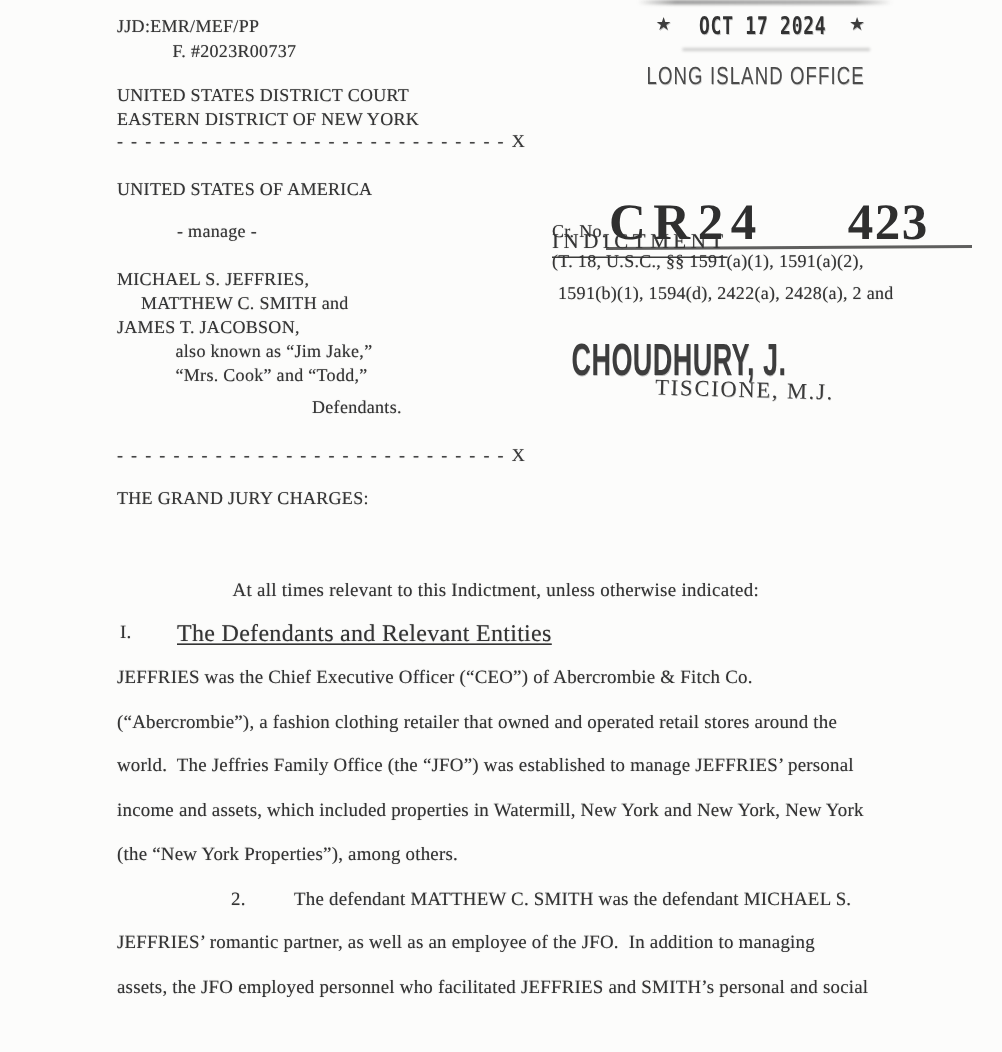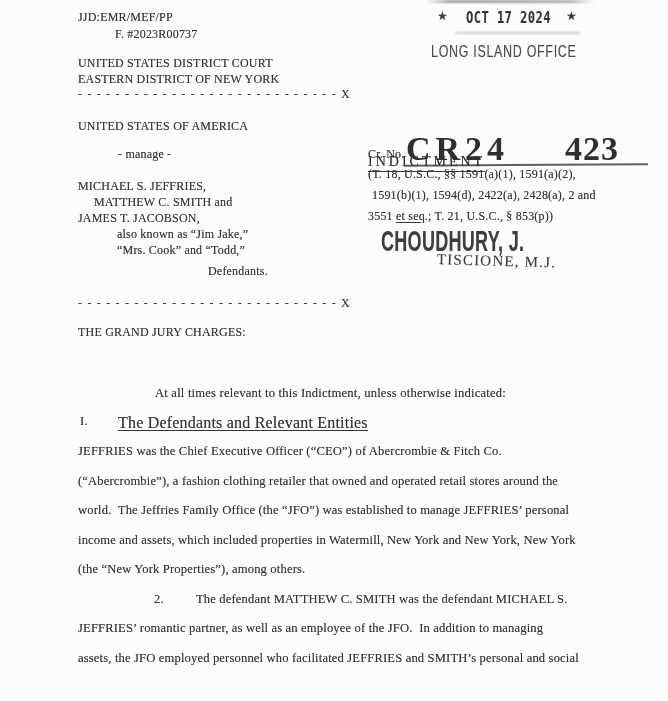--- a/index.html
+++ b/index.html
@@ -81,23 +81,20 @@
   <div class="abs serif" style="left:368px; top:117px; font-size:14px;">
     <span class="ib-underline" style="letter-spacing:3px;margin-top:37px;">INDICTMENT</span>
   </div>
   <div class="abs serif" style="left:368px; top:147px;">Cr. No.</div>
   <div class="abs" id="case-underline"></div>
   <div class="abs stamp" id="case-stamp" style="left:406px; top:130px;">
     <span class="prefix">CR24</span><span class="gap"></span><span class="suffix">423</span>
   </div>
   <div class="abs serif" style="left:368px; top:167px;">(T. 18, U.S.C., §§ 1591(a)(1), 1591(a)(2),</div>
   <div class="abs serif" style="left:372px; top:188px;">1591(b)(1), 1594(d), 2422(a), 2428(a), 2 and</div>
-  <div class="abs serif" style="left:368px; top:209px;">
-    <span>3551 </span><span class="u">et seq</span><span>.; T. 21, U.S.C., § 853(p))</span>
-  </div>
 
   <div class="abs stamp" id="judge-stamp" style="left:381px; top:224px;">CHOUDHURY, J.</div>
   <div class="abs serif stamp" id="magistrate-stamp" style="left:437px; top:251px;">TISCIONE, M.J.</div>
 
   <div class="abs serif" style="left:78px; top:325px;">THE GRAND JURY CHARGES:</div>
 
 
   <div class="abs serif" style="left:155px; top:386px; font-size:12.6px;">At all times relevant to this Indictment, unless otherwise indicated:</div>
 
   <div class="abs serif" style="left:80px; top:414px; font-size:12.6px;">I.</div>

